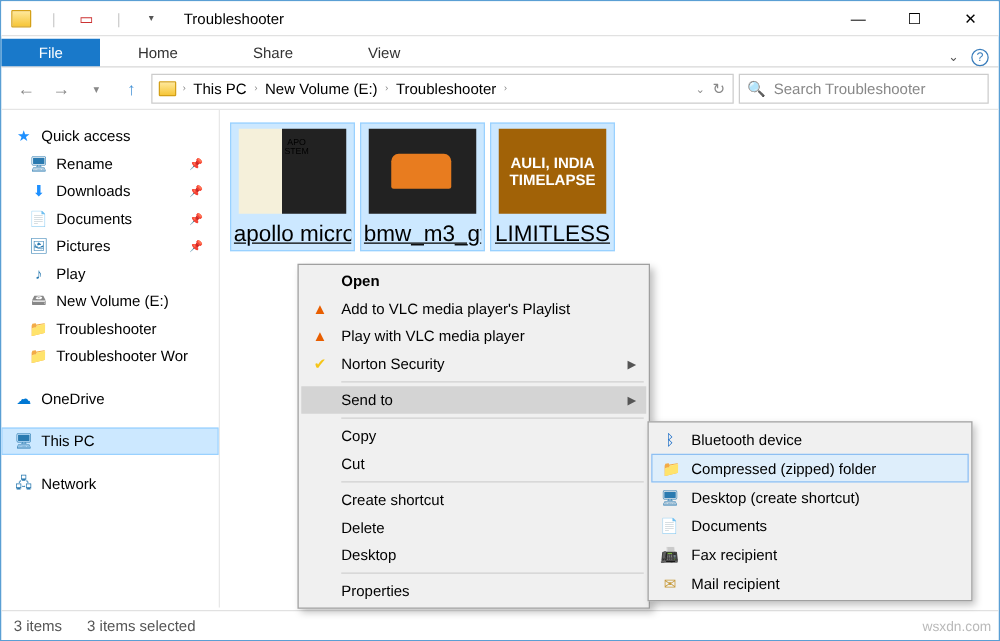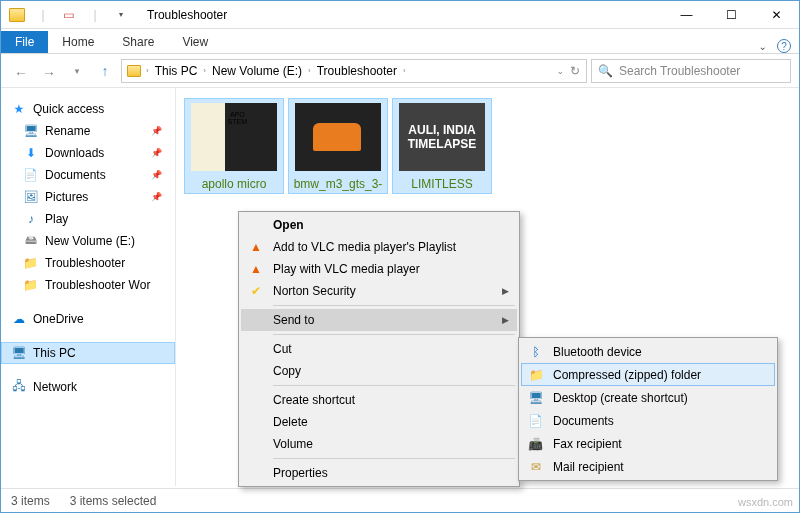--- a/index.html
+++ b/index.html
@@ -5,21 +5,21 @@
 * { box-sizing: border-box; margin: 0; padding: 0; font-family: "Segoe UI", Tahoma, sans-serif; font-size: 12px; }
 body { background: #fff; width: 800px; height: 513px; overflow: hidden; position: relative; border: 1px solid #5a9fd4; }
 .title-bar { height: 28px; background: #fff; display: flex; align-items: center; border-bottom: 1px solid #e1e1e1; }
 .qat { display: flex; align-items: center; padding: 0 4px; gap: 2px; }
 .qat-btn { width: 24px; height: 22px; display: flex; align-items: center; justify-content: center; }
 .folder-glyph { width: 16px; height: 14px; background: linear-gradient(#ffe89a, #f6c638); border: 1px solid #d4a017; border-radius: 1px; display: inline-block; }
 .title-text { margin-left: 10px; color: #000; font-size: 12px; }
 .win-controls { margin-left: auto; display: flex; }
 .win-btn { width: 45px; height: 28px; display: flex; align-items: center; justify-content: center; color: #000; }
 .ribbon-tabs { height: 25px; display: flex; align-items: flex-end; border-bottom: 1px solid #d8d8d8; }
-.tab { padding: 4px 14px; color: #333; }
+.tab { padding: 4px 30px; color: #333; }
 .tab.file { background: #1979ca; color: #fff; }
 .ribbon-right { margin-left: auto; display: flex; align-items: center; padding-right: 8px; gap: 10px; }
 .chev { color: #555; font-size: 10px; }
 .help-icon { width: 14px; height: 14px; border: 1px solid #3a7dbb; border-radius: 50%; color: #3a7dbb; font-size: 10px; display: flex; align-items: center; justify-content: center; }
 .nav-bar { height: 34px; display: flex; align-items: center; padding: 0 8px; gap: 4px; border-bottom: 1px solid #e5e5e5; }
 .nav-arrow { width: 24px; height: 24px; color: #888; display: flex; align-items: center; justify-content: center; font-size: 14px; }
 .nav-arrow.up { color: #4492d6; }
 .addr-bar { flex: 1; height: 24px; border: 1px solid #ccc; display: flex; align-items: center; padding-left: 4px; gap: 4px; }
 .crumb { color: #000; padding: 0 2px; }
 .crumb-sep { color: #888; font-size: 8px; }
@@ -47,22 +47,22 @@
 .net { color: #2a7ab0; }
 .pin { color: #888; font-size: 9px; margin-left: auto; margin-right: 12px; }
 .content { flex: 1; padding: 10px 8px; position: relative; }
 .files { display: flex; gap: 4px; }
 .file-item { width: 100px; text-align: center; background: #cce8ff; border: 1px solid #99d1ff; padding: 4px 2px 2px; }
 .thumb { width: 86px; height: 68px; margin: 0 auto 6px; display: flex; align-items: center; justify-content: center; font-size: 9px; color: #fff; }
 .t1 { background: linear-gradient(90deg, #f5f0da 40%, #222 40%); position: relative; }
 .t1::before { content:"APO\ASTEM"; position:absolute; right:30px; top:8px; font-size:7px; color:#000; white-space:pre;}
 .t2 { background: #222; position: relative; }
 .t2::after { content:""; position:absolute; left:18px; top:20px; width:48px; height:28px; background:#e87c1f; border-radius:6px 6px 2px 2px; }
-.t3 { background: #404040; display:flex; align-items:center; justify-content:center; font-weight:bold; font-size:9px; text-align:center; line-height:1.2;}
-.fname { font-size: 12px; color: #4d7c0f; white-space: nowrap; overflow: hidden; text-overflow: clip; }
+.t3 { background: #a16207; display:flex; align-items:center; justify-content:center; font-weight:bold; font-size:9px; text-align:center; line-height:1.2;}
+.fname { font-size: 18px; color: #000000; white-space: nowrap; overflow: hidden; text-overflow: clip; text-decoration: underline; }
 .status-bar { position: absolute; bottom: 0; left: 0; right: 0; height: 24px; border-top: 1px solid #e1e1e1; display: flex; align-items: center; padding: 0 10px; gap: 20px; color: #555; }
 .context-menu { position: absolute; left: 237px; top: 210px; width: 282px; background: #f0f0f0; border: 1px solid #a0a0a0; box-shadow: 3px 3px 6px rgba(0,0,0,.25); z-index: 10; padding: 2px; }
 .cm-item { display: flex; align-items: center; height: 22px; padding-left: 32px; position: relative; }
 .cm-item.hl { background: #d4d4d4; }
 .cm-sep { height: 1px; background: #d0d0d0; margin: 3px 2px 3px 32px; }
 .cm-icon { position: absolute; left: 6px; width: 18px; height: 18px; display: flex; align-items: center; justify-content: center; }
 .cm-arrow { margin-left: auto; margin-right: 8px; font-size: 9px; color: #555; }
 .submenu { position: absolute; left: 517px; top: 336px; width: 260px; background: #f0f0f0; border: 1px solid #a0a0a0; box-shadow: 3px 3px 6px rgba(0,0,0,.25); z-index: 11; padding: 2px; }
 .sm-item { display: flex; align-items: center; height: 23px; padding-left: 32px; position: relative; }
 .sm-item.hl { background: #deeefb; border: 1px solid #8ebff2; padding-left: 31px; }
@@ -229,34 +229,34 @@
       <span>Norton Security</span>
       <span class="cm-arrow">▶</span>
     </div>
   <div class="cm-sep"></div>
   <div class="cm-item hl">
       <span>Send to</span>
       <span class="cm-arrow">▶</span>
     </div>
   <div class="cm-sep"></div>
   <div class="cm-item">
+      <span>Copy</span>
+    </div>
+  <div class="cm-item">
       <span>Cut</span>
     </div>
-  <div class="cm-item">
-      <span>Copy</span>
-    </div>
   <div class="cm-sep"></div>
   <div class="cm-item">
       <span>Create shortcut</span>
     </div>
   <div class="cm-item">
       <span>Delete</span>
     </div>
   <div class="cm-item">
-      <span>Volume</span>
+      <span>Desktop</span>
     </div>
   <div class="cm-sep"></div>
   <div class="cm-item">
       <span>Properties</span>
     </div>
 </div>
 
 <div class="submenu">
   <div class="sm-item">
       <span class="sm-icon" style="color:#0a63c4">ᛒ</span>

